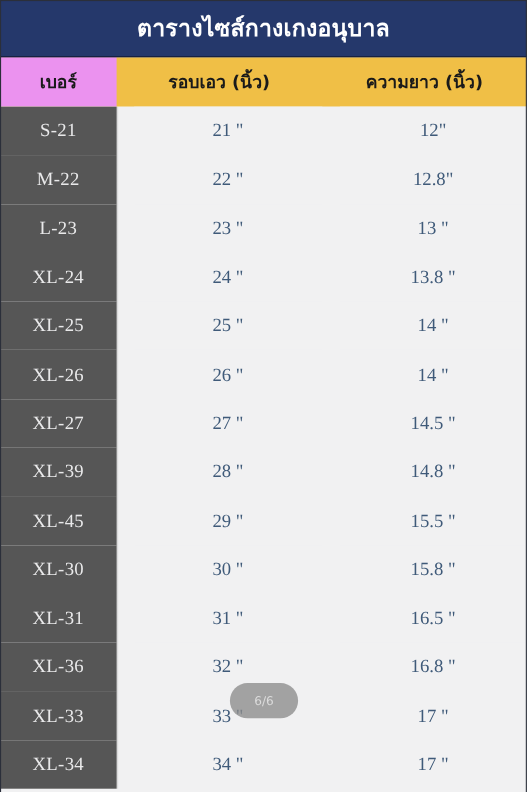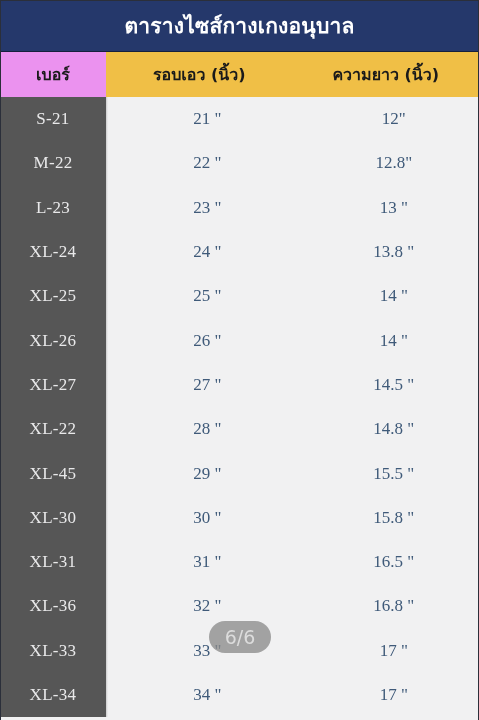--- a/index.html
+++ b/index.html
@@ -142,21 +142,21 @@
     height: 32px;
     border-radius: 16px;
     background: rgba(140,140,140,0.78);
     display: flex;
     align-items: center;
     justify-content: center;
     z-index: 20;
   }
   .page-pill span {
     color: #dcdcdc;
-    font-size: 19px;
+    font-size: 11px;
     font-family: "DejaVu Sans", "Liberation Sans", sans-serif;
     line-height: 1;
   }
 </style>
 </head>
 <body>
 
 <div class="screen">
 
   <div class="frame-border"></div>
@@ -201,21 +201,21 @@
         <div class="cell c-size">XL-26</div>
         <div class="cell c-waist">26 "</div>
         <div class="cell c-length">14 "</div>
       </div>
       <div class="row">
         <div class="cell c-size">XL-27</div>
         <div class="cell c-waist">27 "</div>
         <div class="cell c-length">14.5 "</div>
       </div>
       <div class="row">
-        <div class="cell c-size">XL-22</div>
+        <div class="cell c-size">XL-39</div>
         <div class="cell c-waist">28 "</div>
         <div class="cell c-length">14.8 "</div>
       </div>
       <div class="row">
         <div class="cell c-size">XL-45</div>
         <div class="cell c-waist">29 "</div>
         <div class="cell c-length">15.5 "</div>
       </div>
       <div class="row">
         <div class="cell c-size">XL-30</div>

